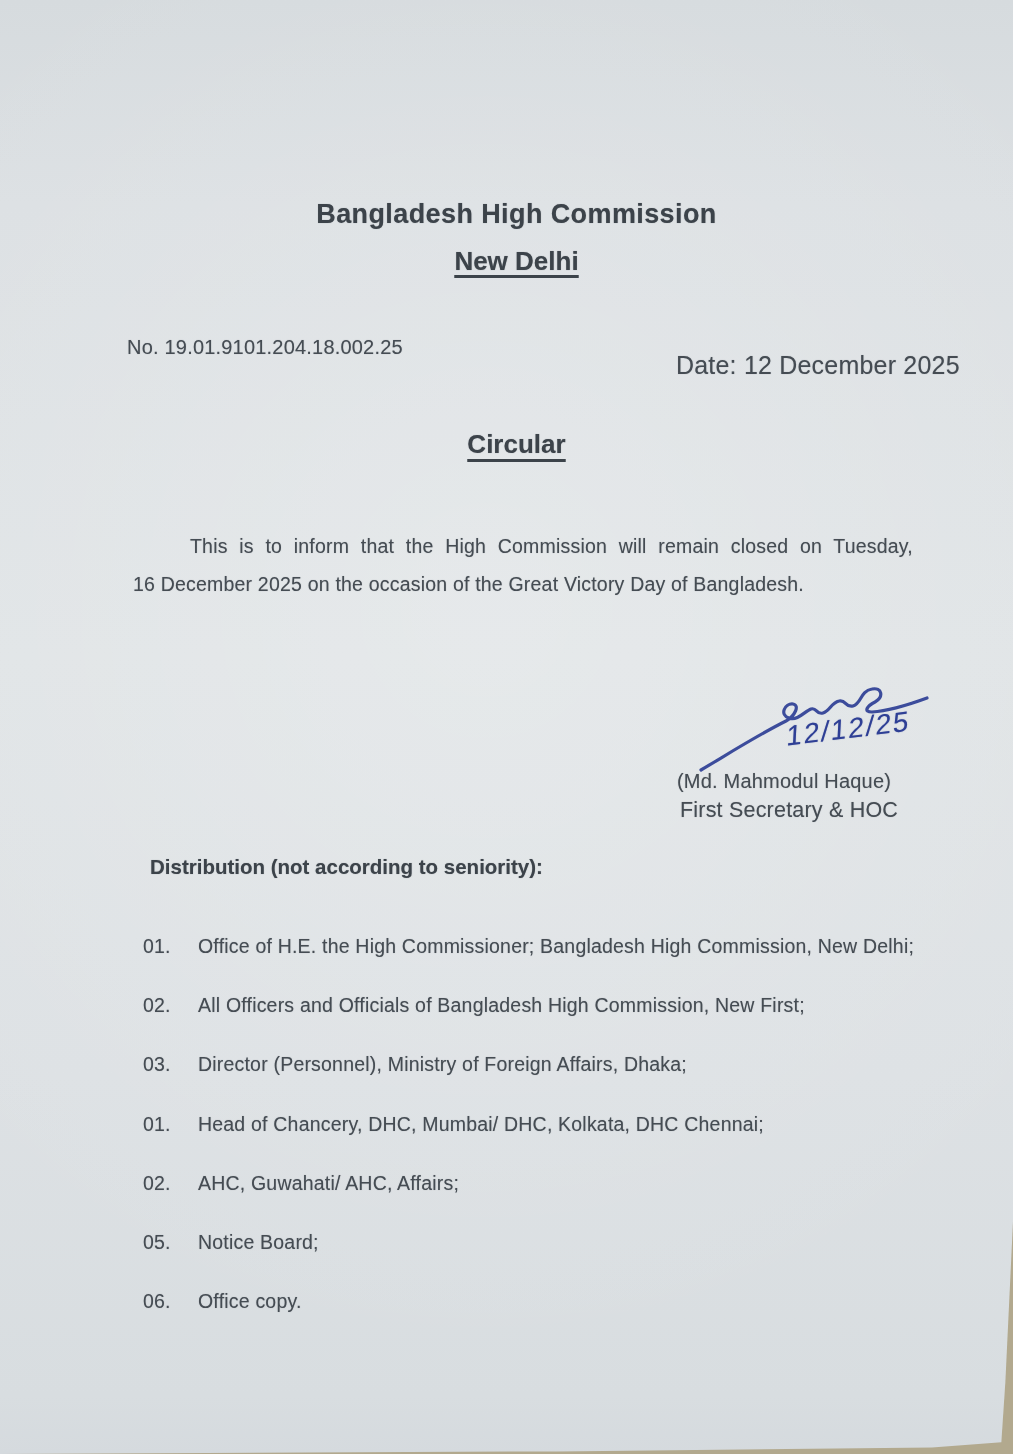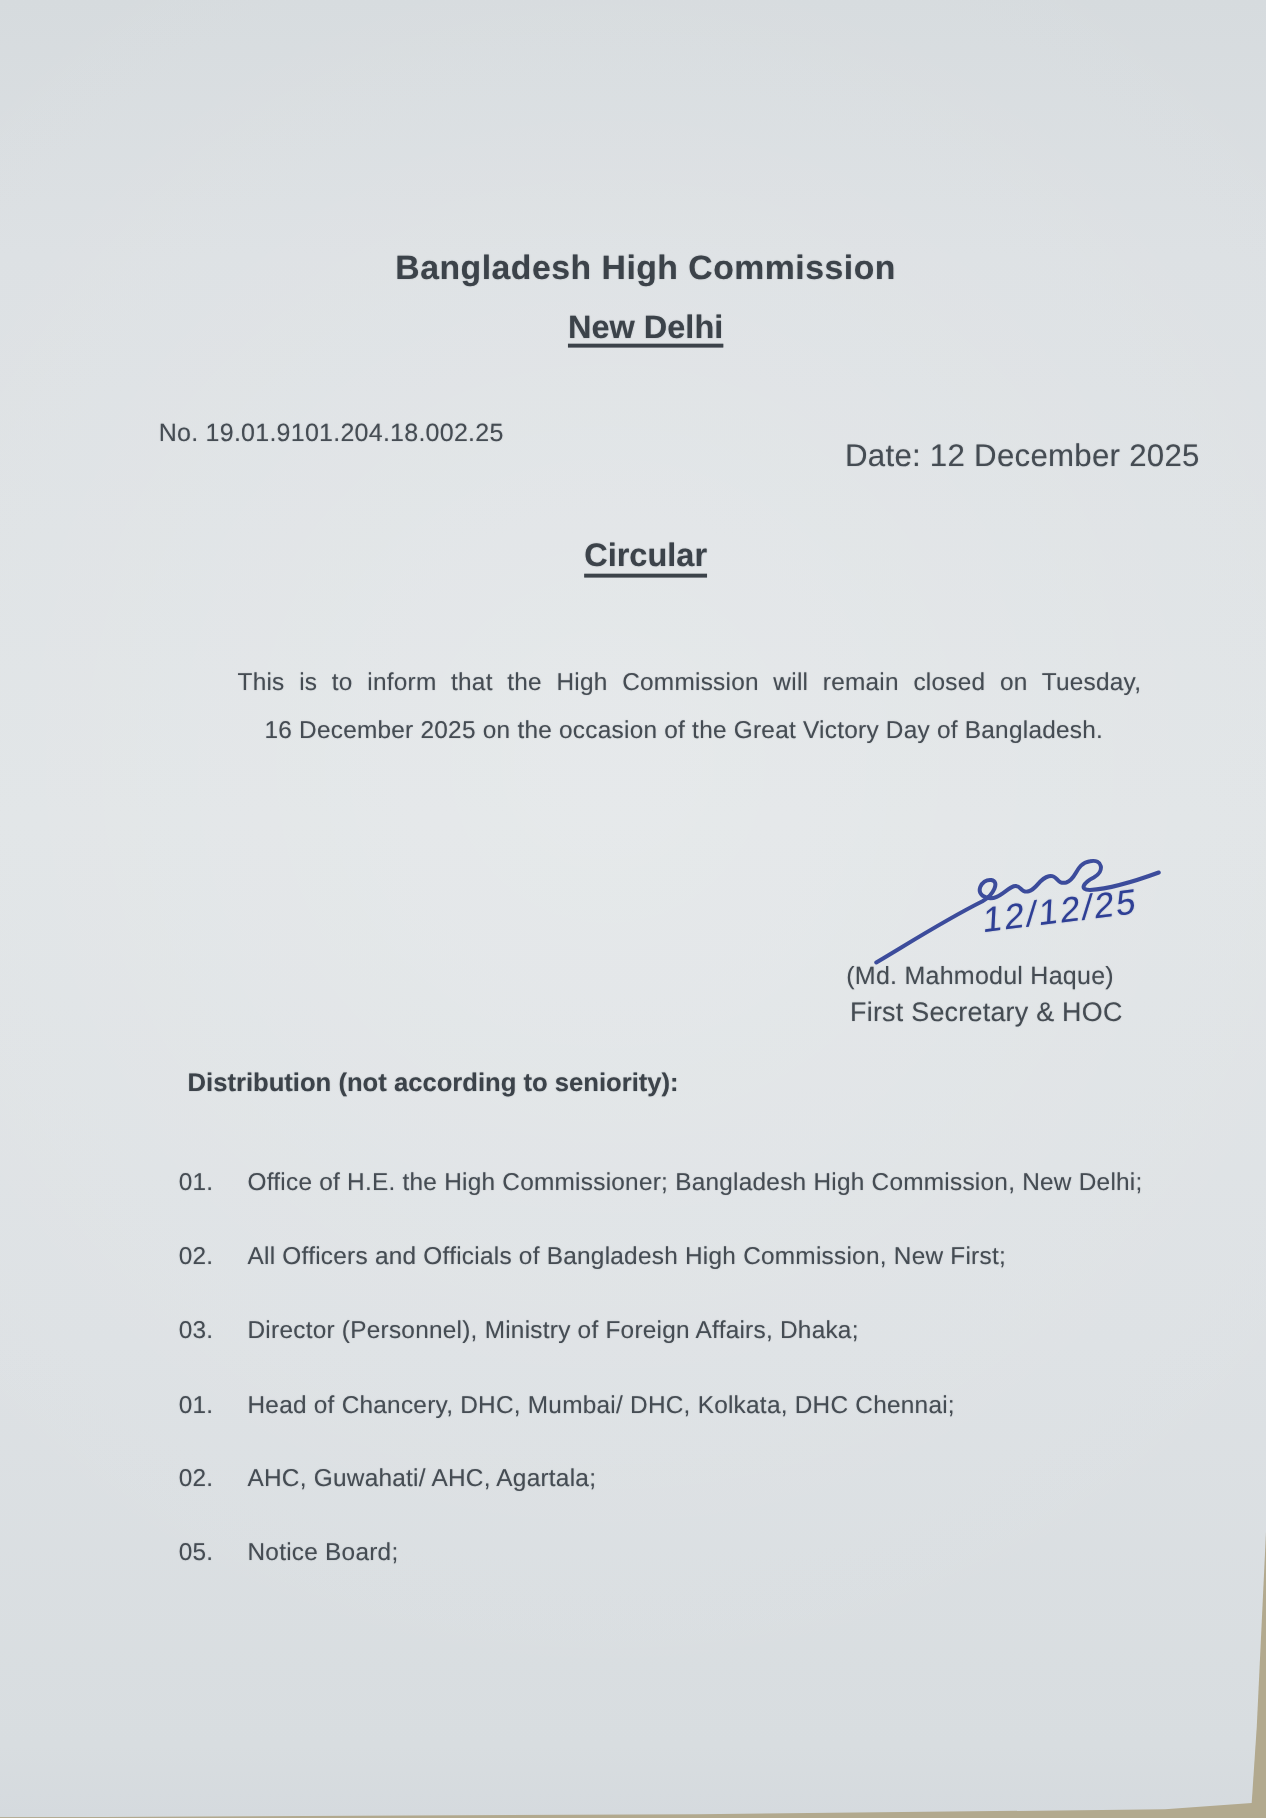--- a/index.html
+++ b/index.html
@@ -31,21 +31,21 @@
   }
   .ref-no { position: absolute; top: 336px; left: 127px; font-size: 20px; }
   .doc-date { position: absolute; top: 351px; left: 676px; font-size: 25px; }
   .doc-title {
     position: absolute; top: 429px; left: 0; width: 1033px;
     text-align: center; font-size: 26px; font-weight: bold;
     text-decoration: underline; text-decoration-thickness: 2.5px; text-underline-offset: 6px;
   }
   .body-block { position: absolute; top: 527px; left: 133px; width: 780px; font-size: 19.5px; line-height: 38px; }
   .body-line-1 { text-align: justify; text-align-last: justify; text-indent: 57px; }
-  .body-line-2 { text-align: center; margin-left: 48px; }
+  .body-line-2 { text-align: left; }
 
   .signature-svg { position: absolute; top: 684px; left: 694px; }
   .sig-date {
     position: absolute; top: 713px; left: 786px;
     font-size: 28px; color: #2e3f95; letter-spacing: 2px;
     transform: rotate(-7deg) skewX(-10deg);
     text-shadow: 0 0 1px rgba(46,63,149,0.5);
   }
   .sig-name  { position: absolute; top: 770px; left: 677px; font-size: 20px; }
   .sig-title { position: absolute; top: 798px; left: 680px; font-size: 21.5px; }
@@ -115,21 +115,25 @@
     <div class="dist-row">
       <span class="dist-num">03.</span>
       <span class="dist-text">Director (Personnel), Ministry of Foreign Affairs, Dhaka;</span>
     </div>
     <div class="dist-row">
       <span class="dist-num">01.</span>
       <span class="dist-text">Head of Chancery, DHC, Mumbai/ DHC, Kolkata, DHC Chennai;</span>
     </div>
     <div class="dist-row">
       <span class="dist-num">02.</span>
-      <span class="dist-text">AHC, Guwahati/ AHC, Agartala;</span>
+      <span class="dist-text">AHC, Guwahati/ AHC, Affairs;</span>
     </div>
     <div class="dist-row">
       <span class="dist-num">05.</span>
       <span class="dist-text">Notice Board;</span>
+    </div>
+    <div class="dist-row">
+      <span class="dist-num">06.</span>
+      <span class="dist-text">Office copy.</span>
     </div>
   </div>
 
 </div>
 
 </body></html>

